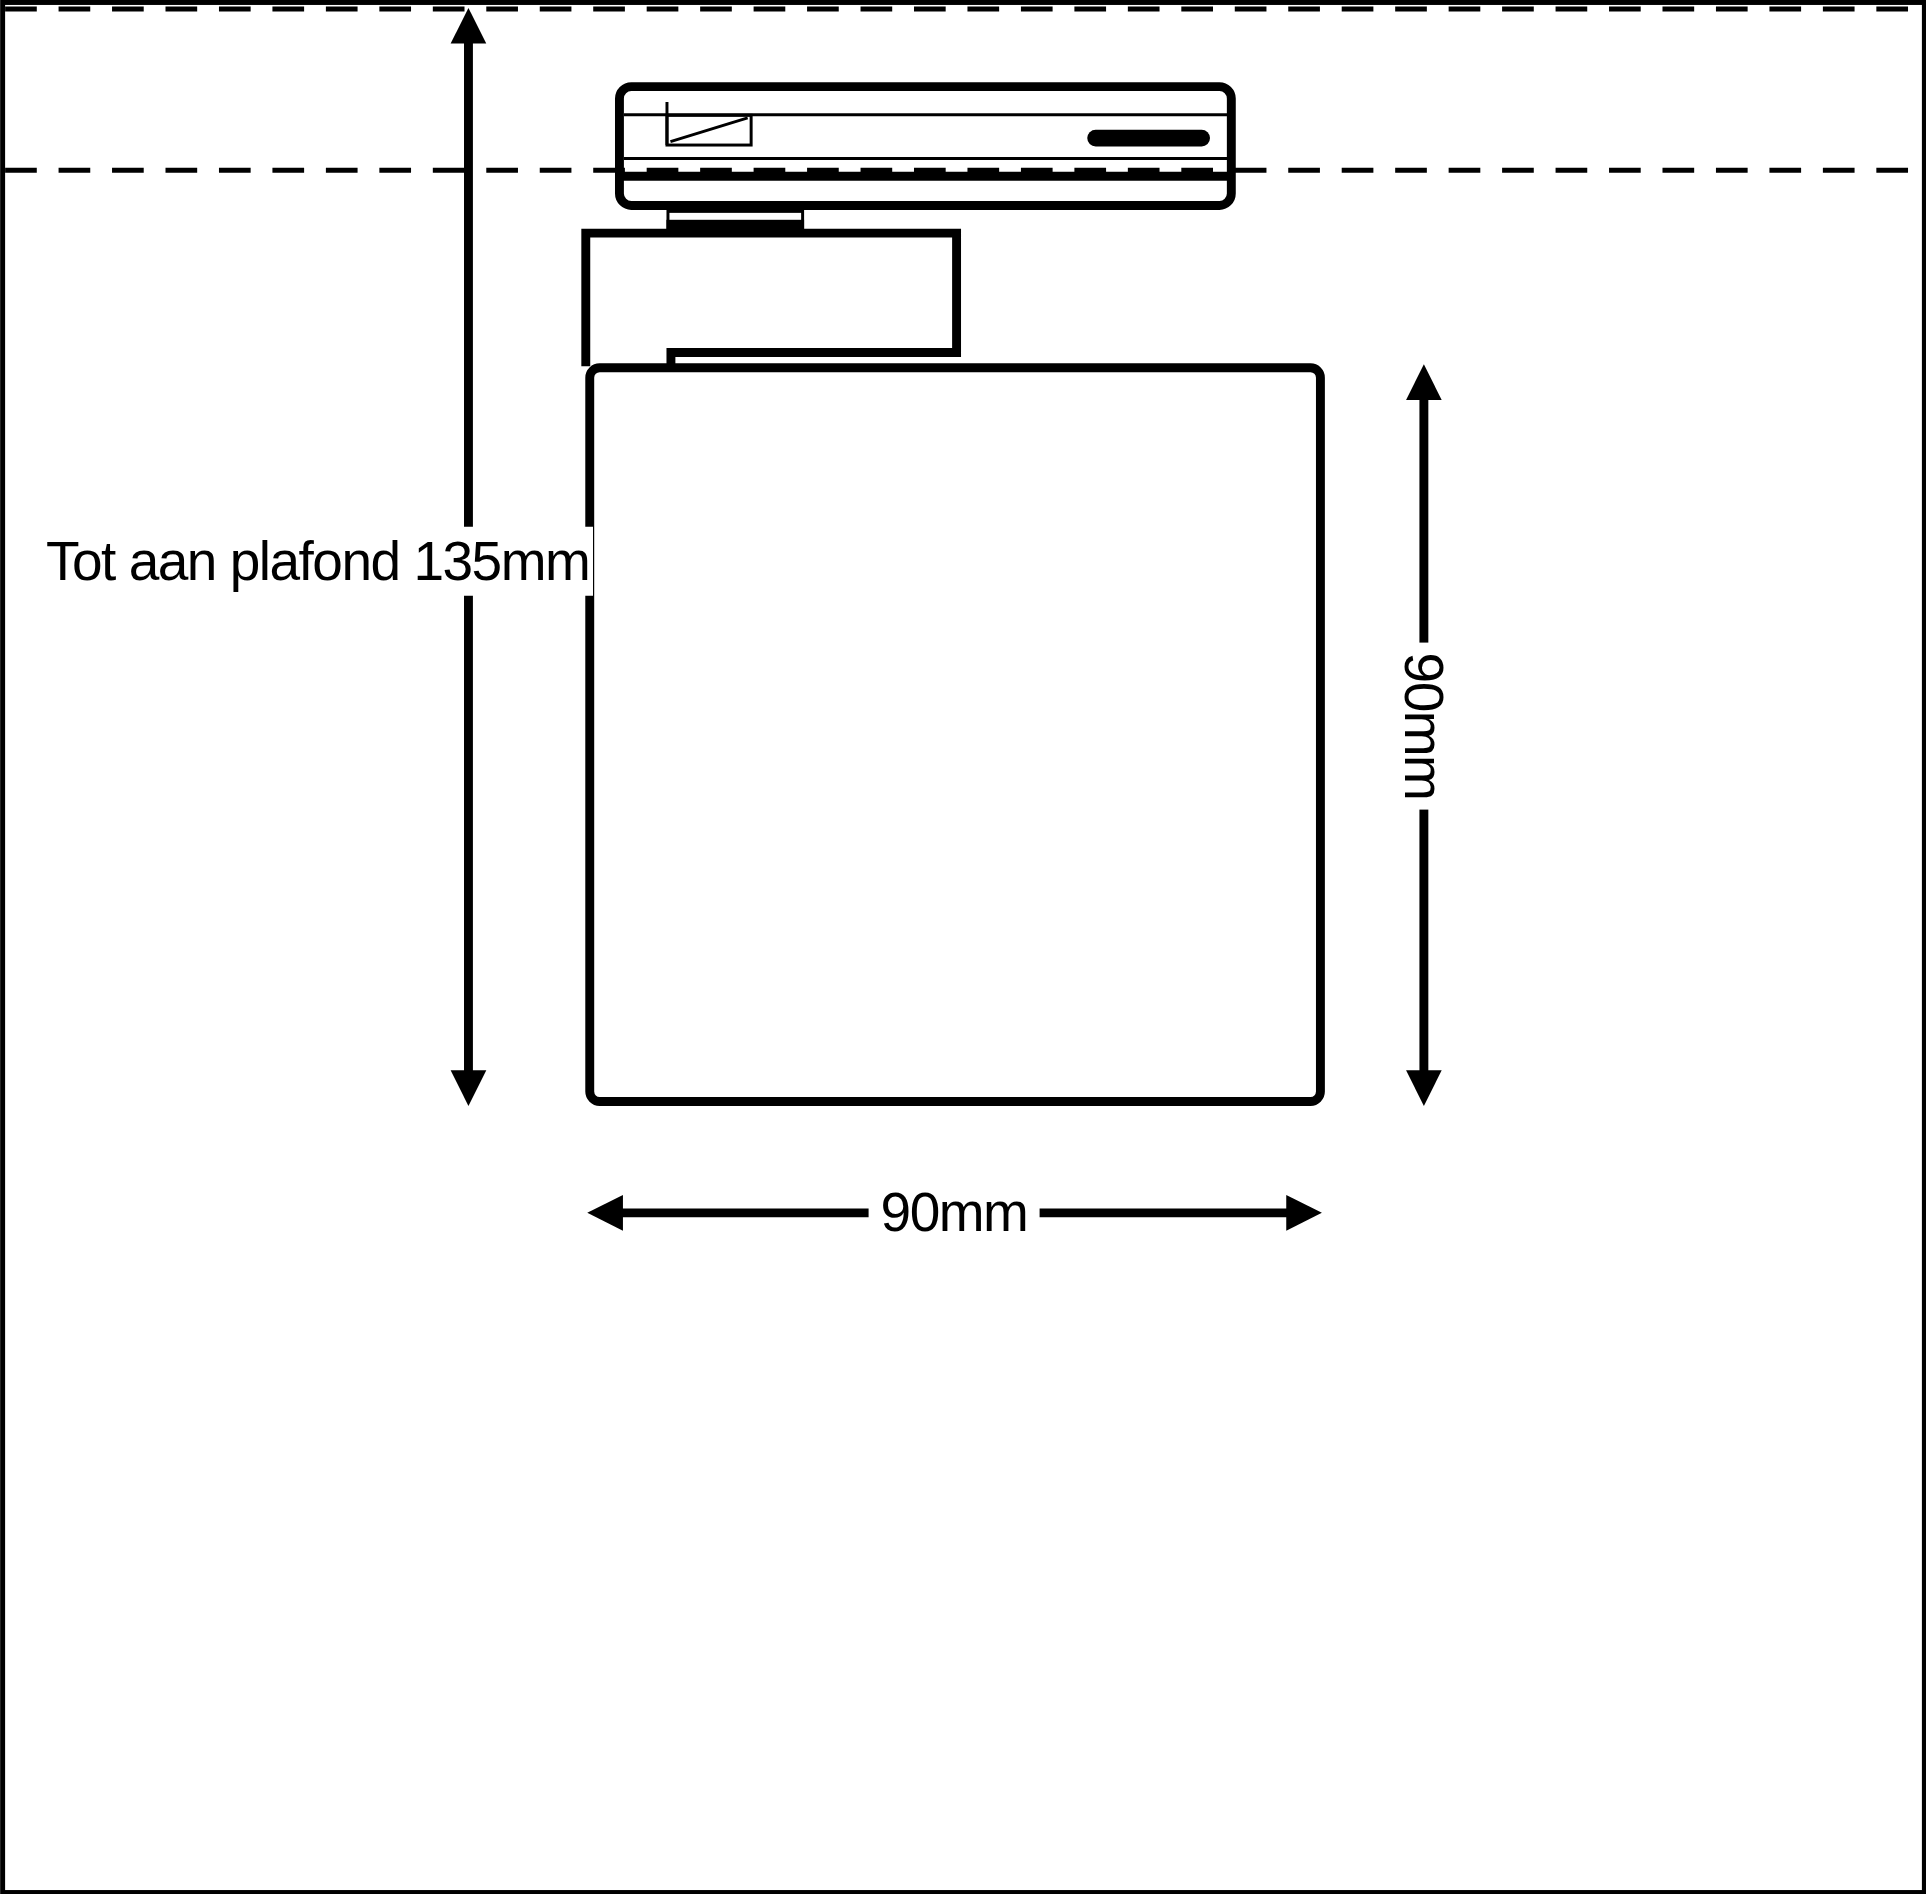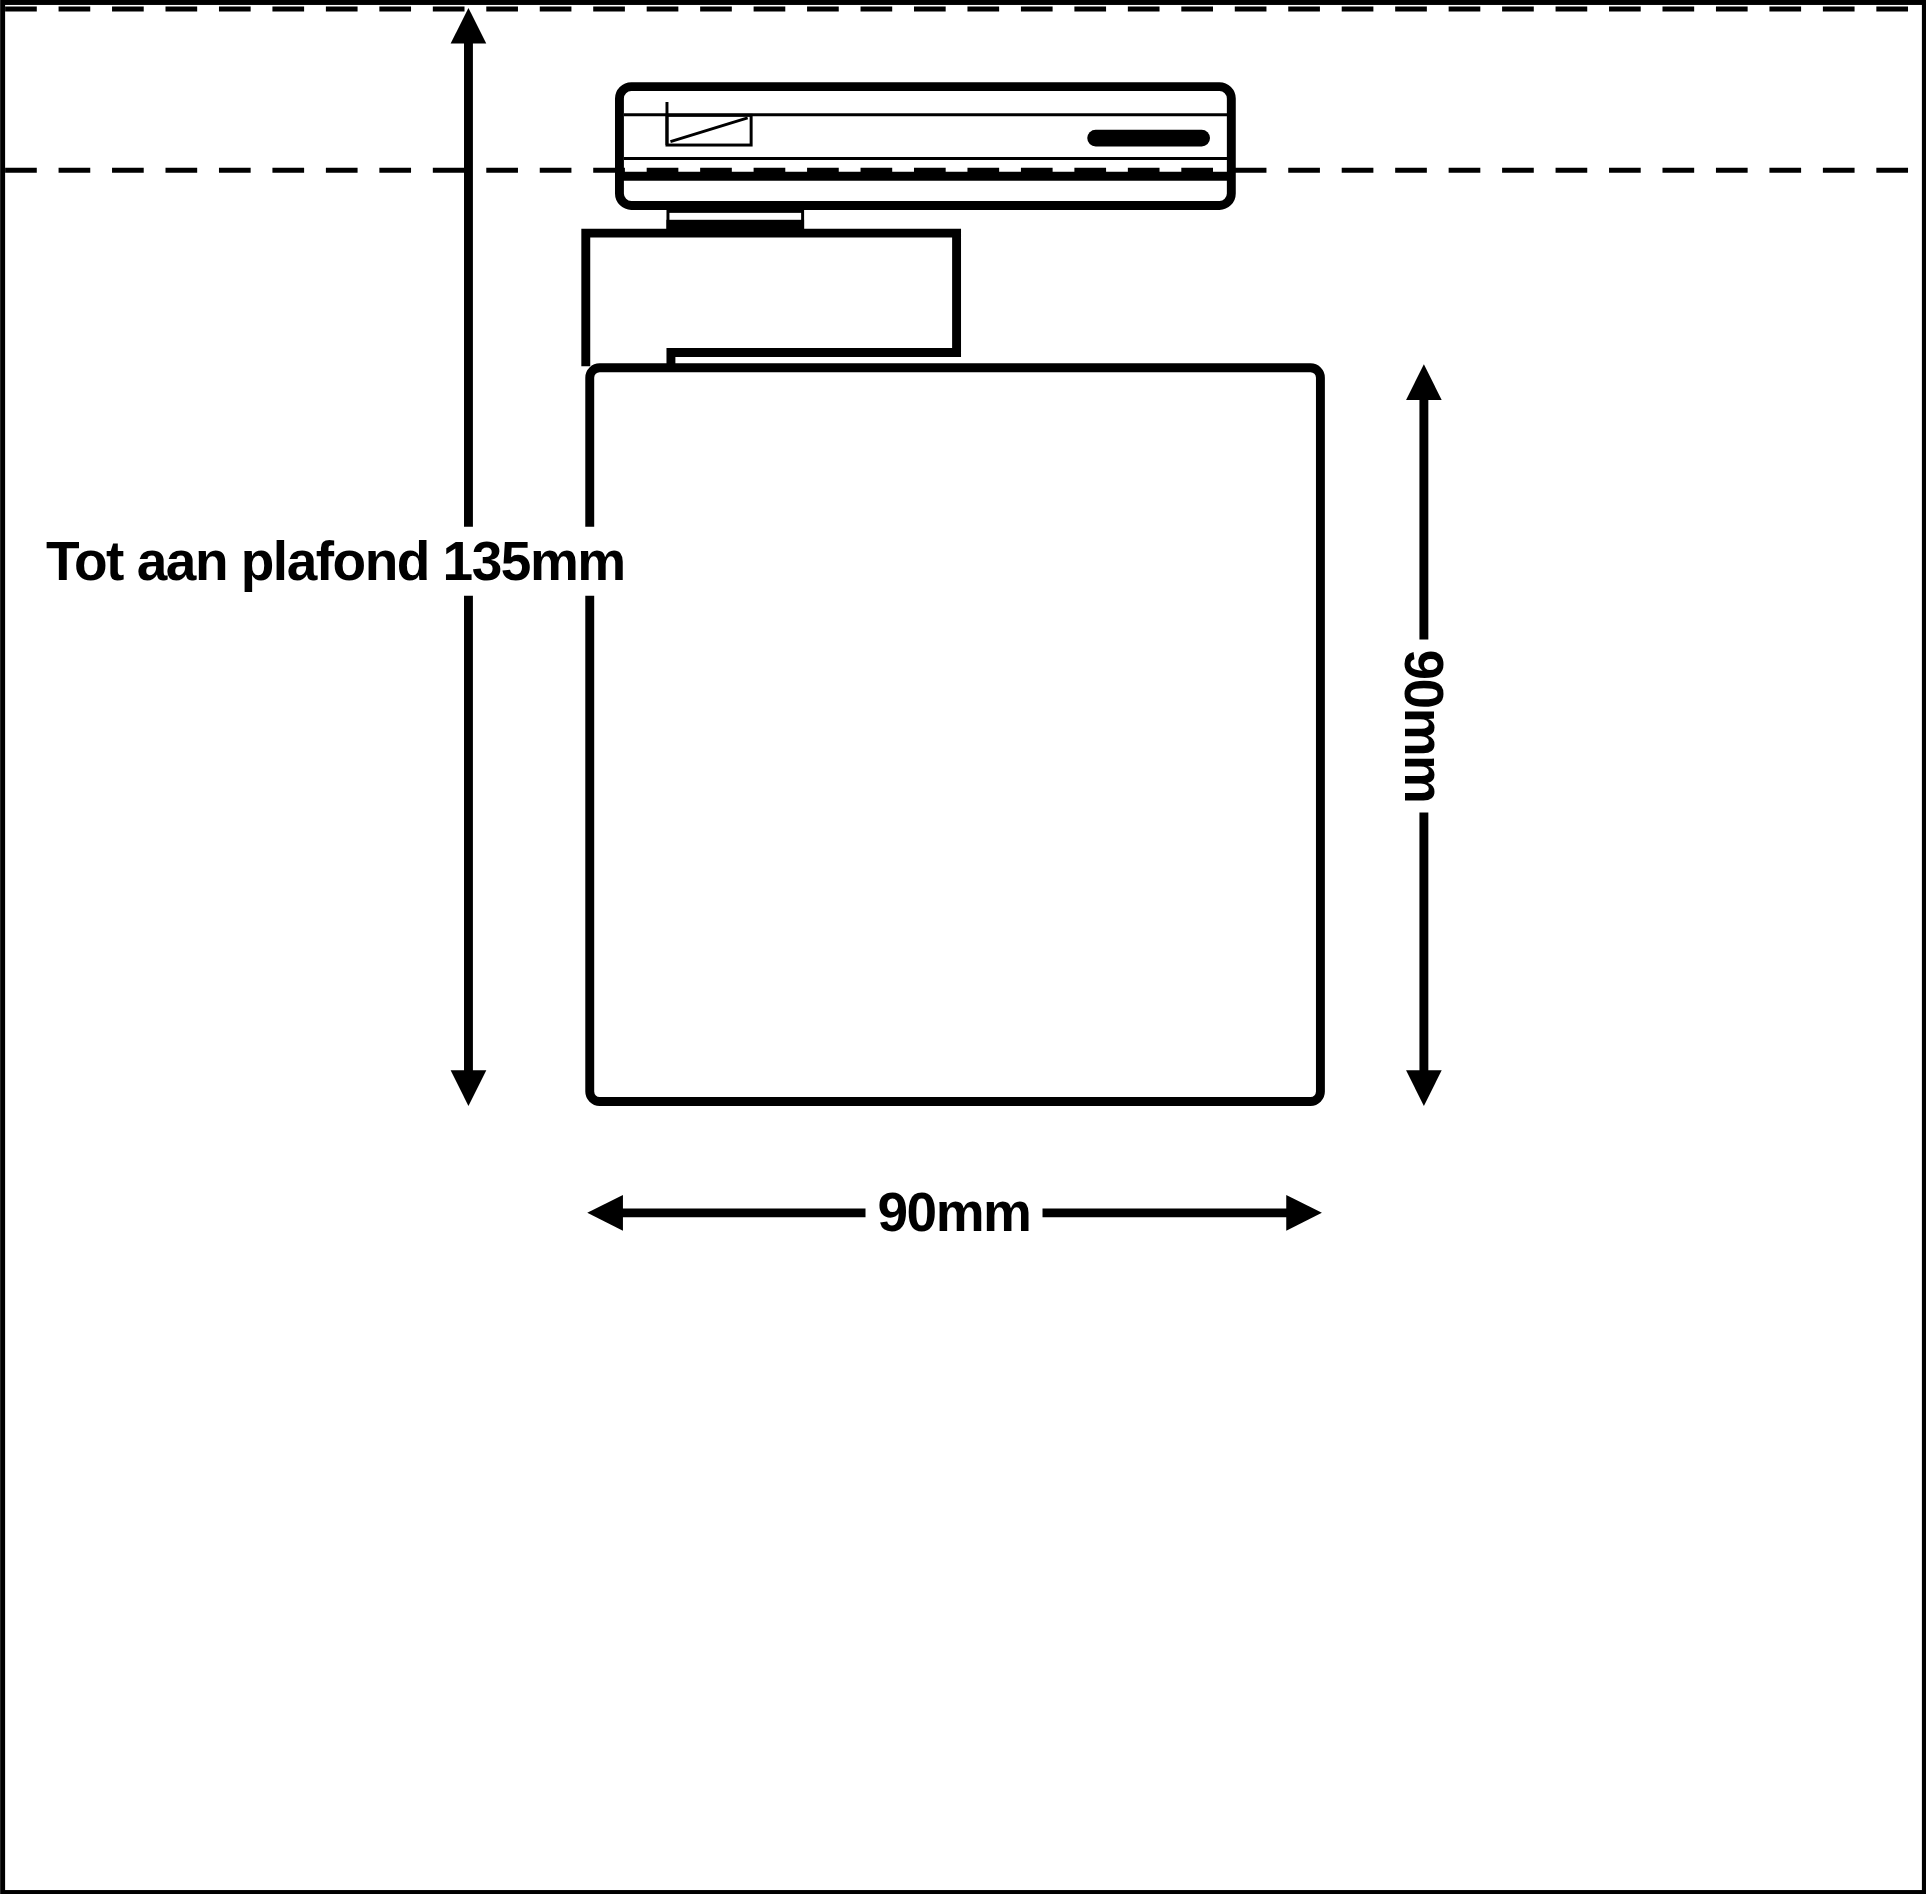--- a/index.html
+++ b/index.html
@@ -7,21 +7,20 @@
     padding: 0;
     background: #ffffff;
   }
   #stage {
     position: relative;
     width: 1927px;
     height: 1895px;
     background: #ffffff;
     font-family: "Liberation Sans", sans-serif;
     overflow: hidden;
-    font-weight: bold;
   }
   #drawing {
     position: absolute;
     left: 0;
     top: 0;
   }
   .dim-label {
     position: absolute;
     color: #000000;
     background: #ffffff;

